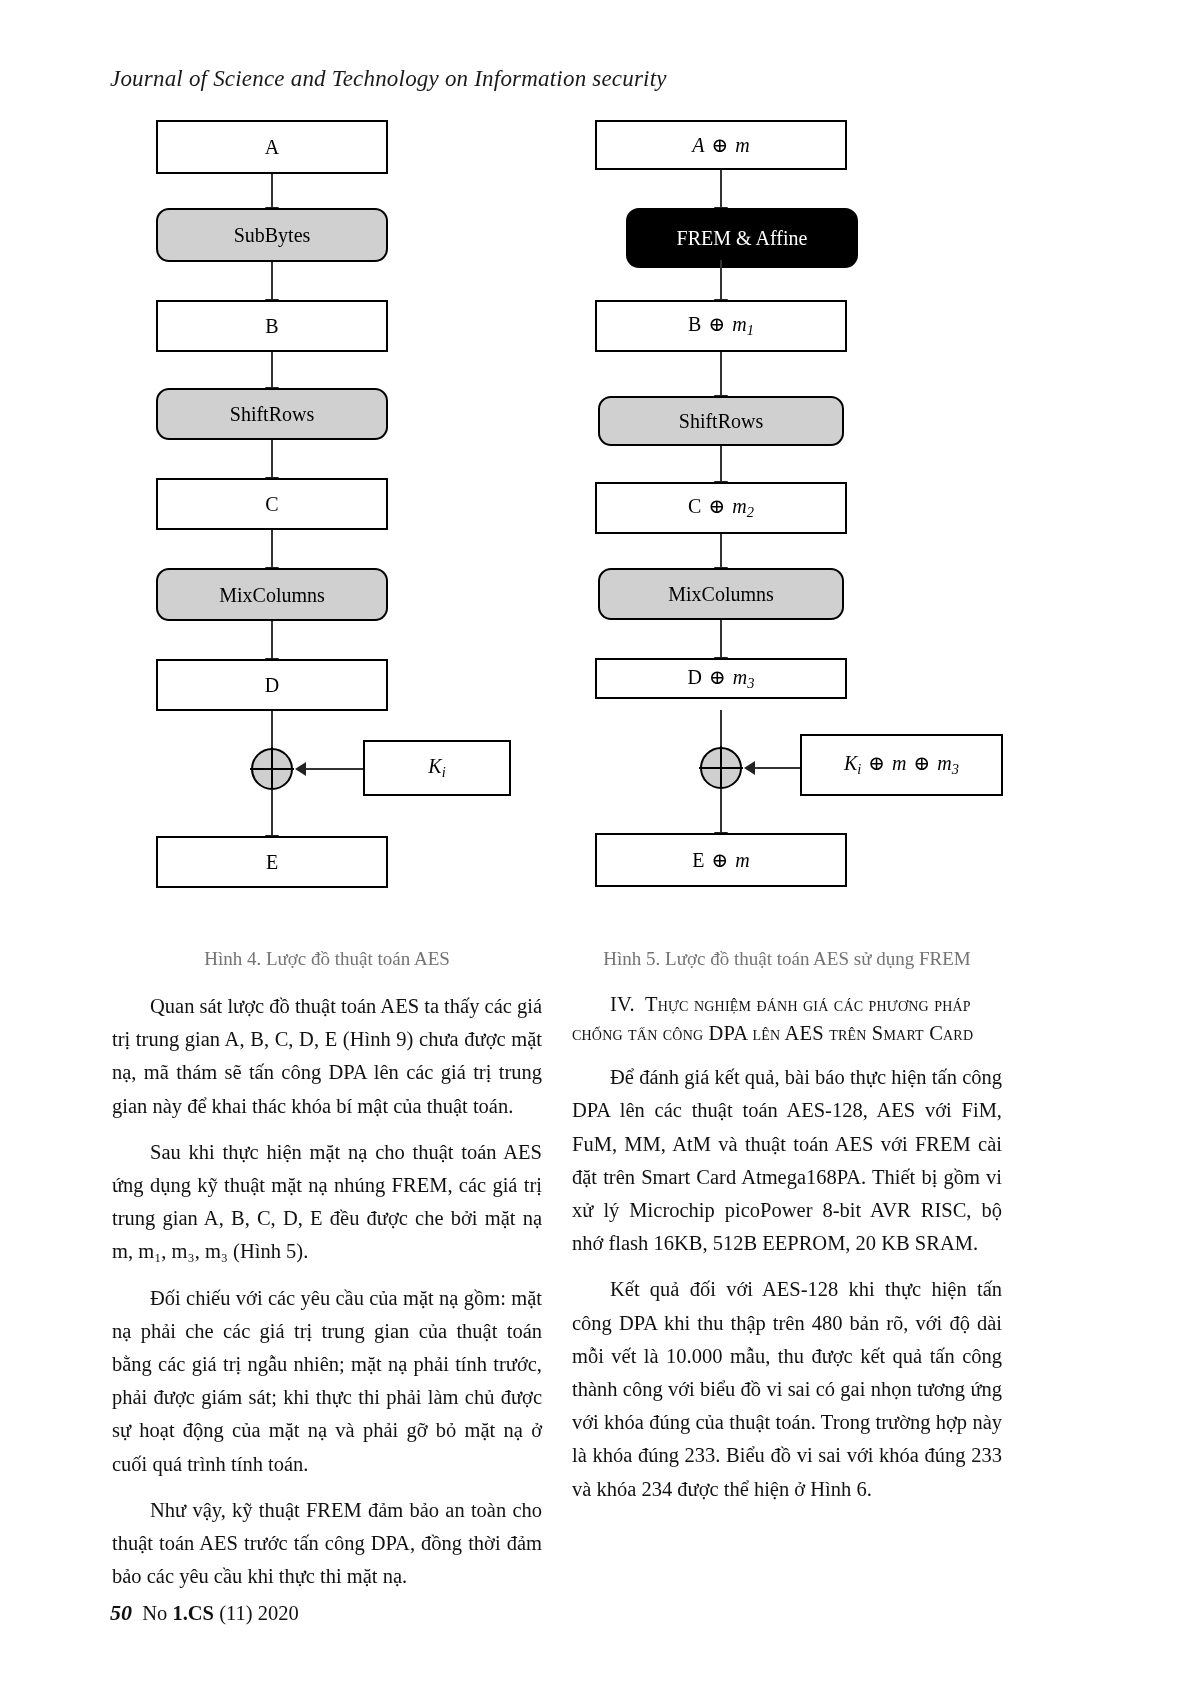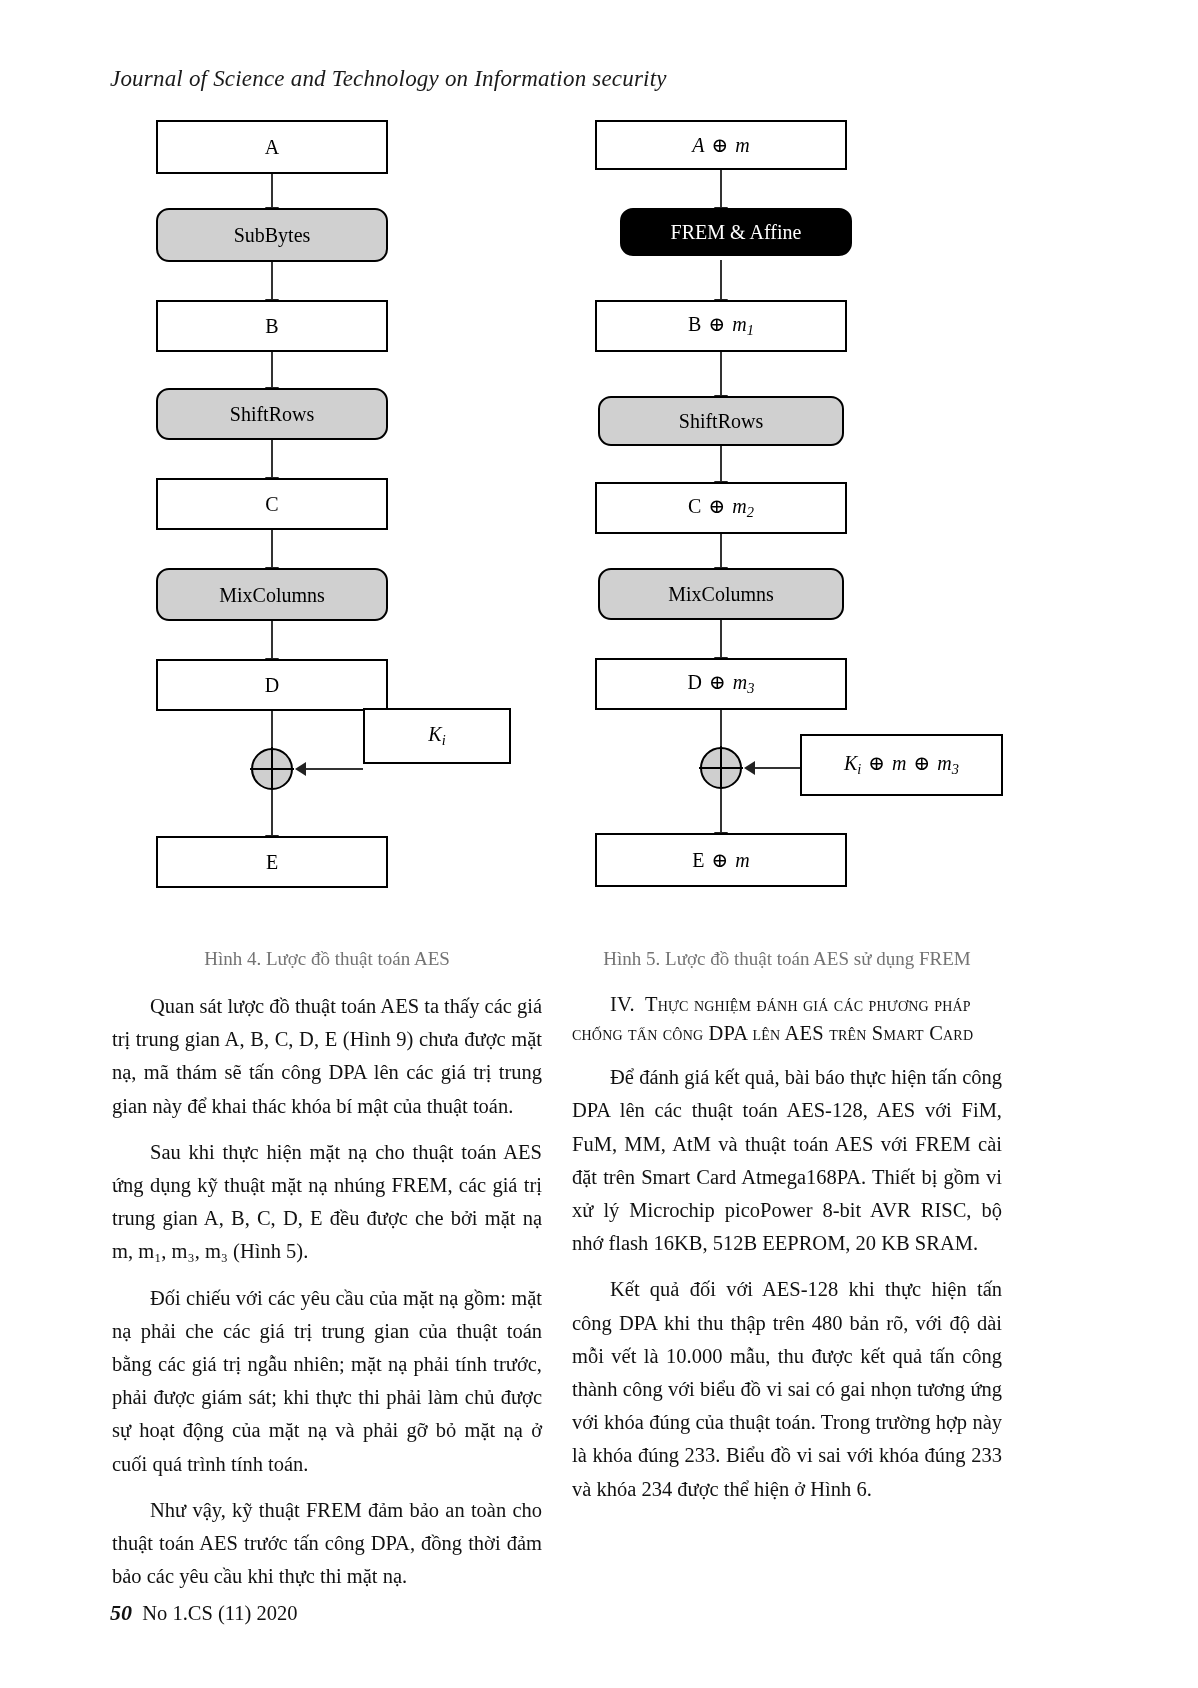--- a/index.html
+++ b/index.html
@@ -160,21 +160,21 @@
   .section-head .num { font-variant: normal; }
 
   
   .footer {
     position: absolute;
     left: 110px; bottom: 62px;
     font-size: 20.5px;
     color: #111;
   }
   .footer .pg { font-weight: bold; font-style: italic; font-size: 22px; }
-  .footer .iss { font-weight: normal; }
+  .footer .iss { font-weight: bold; }
 </style>
 </head>
 <body>
 
 <div class="page">
 
   <div class="running-head">Journal of Science and Technology on Information security</div>
 
   <div class="figures">
 
@@ -213,37 +213,37 @@
       <div class="node rect" style="left:0; top:547px; width:232px; height:52px;">
         <span>D</span>
       </div>
       <div class="arrow" style="left:115px; top:599px; height:45px;"></div>
 
       <div class="xor" style="left:95px; top:636px;"></div>
 
       <div class="arrow" style="left:115px; top:678px; height:46px;"></div>
 
       <div class="harrow" style="left:150px; top:656px; width:57px;"></div>
-      <div class="node rect" style="left:207px; top:596px; width:148px; height:56px; border-width:2px;">
+      <div class="node rect" style="left:207px; top:628px; width:148px; height:56px; border-width:2px;">
         <span><span class="ital">K</span><span class="ital sub">i</span></span>
       </div>
 
       <div class="node rect" style="left:0; top:724px; width:232px; height:52px;">
         <span>E</span>
       </div>
     </div>
 
     <div class="flow right">
 
       <div class="node rect" style="left:0; top:8px; width:252px; height:50px;">
         <span><span class="ital">A</span> <span class="oplus">⊕</span> <span class="ital">m</span></span>
       </div>
       <div class="arrow" style="left:125px; top:58px; height:38px;"></div>
 
-      <div class="node black" style="left:25px; top:96px; width:232px; height:48px;">
+      <div class="node black" style="left:31px; top:96px; width:232px; height:60px;">
         <span>FREM &amp; Affine</span>
       </div>
       <div class="arrow" style="left:125px; top:148px; height:40px;"></div>
 
       <div class="node rect" style="left:0; top:188px; width:252px; height:52px;">
         <span>B <span class="oplus">⊕</span> <span class="ital">m</span><span class="ital sub">1</span></span>
       </div>
       <div class="arrow" style="left:125px; top:240px; height:44px;"></div>
 
       <div class="node op" style="left:3px; top:284px; width:246px; height:50px;">
@@ -254,21 +254,21 @@
       <div class="node rect" style="left:0; top:370px; width:252px; height:52px;">
         <span>C <span class="oplus">⊕</span> <span class="ital">m</span><span class="ital sub">2</span></span>
       </div>
       <div class="arrow" style="left:125px; top:422px; height:34px;"></div>
 
       <div class="node op" style="left:3px; top:456px; width:246px; height:52px;">
         <span>MixColumns</span>
       </div>
       <div class="arrow" style="left:125px; top:508px; height:38px;"></div>
 
-      <div class="node rect" style="left:0; top:546px; width:252px; height:52px;">
+      <div class="node rect" style="left:0; top:546px; width:252px; height:41px;">
         <span>D <span class="oplus">⊕</span> <span class="ital">m</span><span class="ital sub">3</span></span>
       </div>
       <div class="arrow" style="left:125px; top:598px; height:44px;"></div>
 
       <div class="xor" style="left:105px; top:635px;"></div>
 
       <div class="arrow" style="left:125px; top:677px; height:44px;"></div>
 
       <div class="harrow" style="left:160px; top:655px; width:45px;"></div>
       <div class="node rect" style="left:205px; top:622px; width:203px; height:62px; border-width:2px;">

